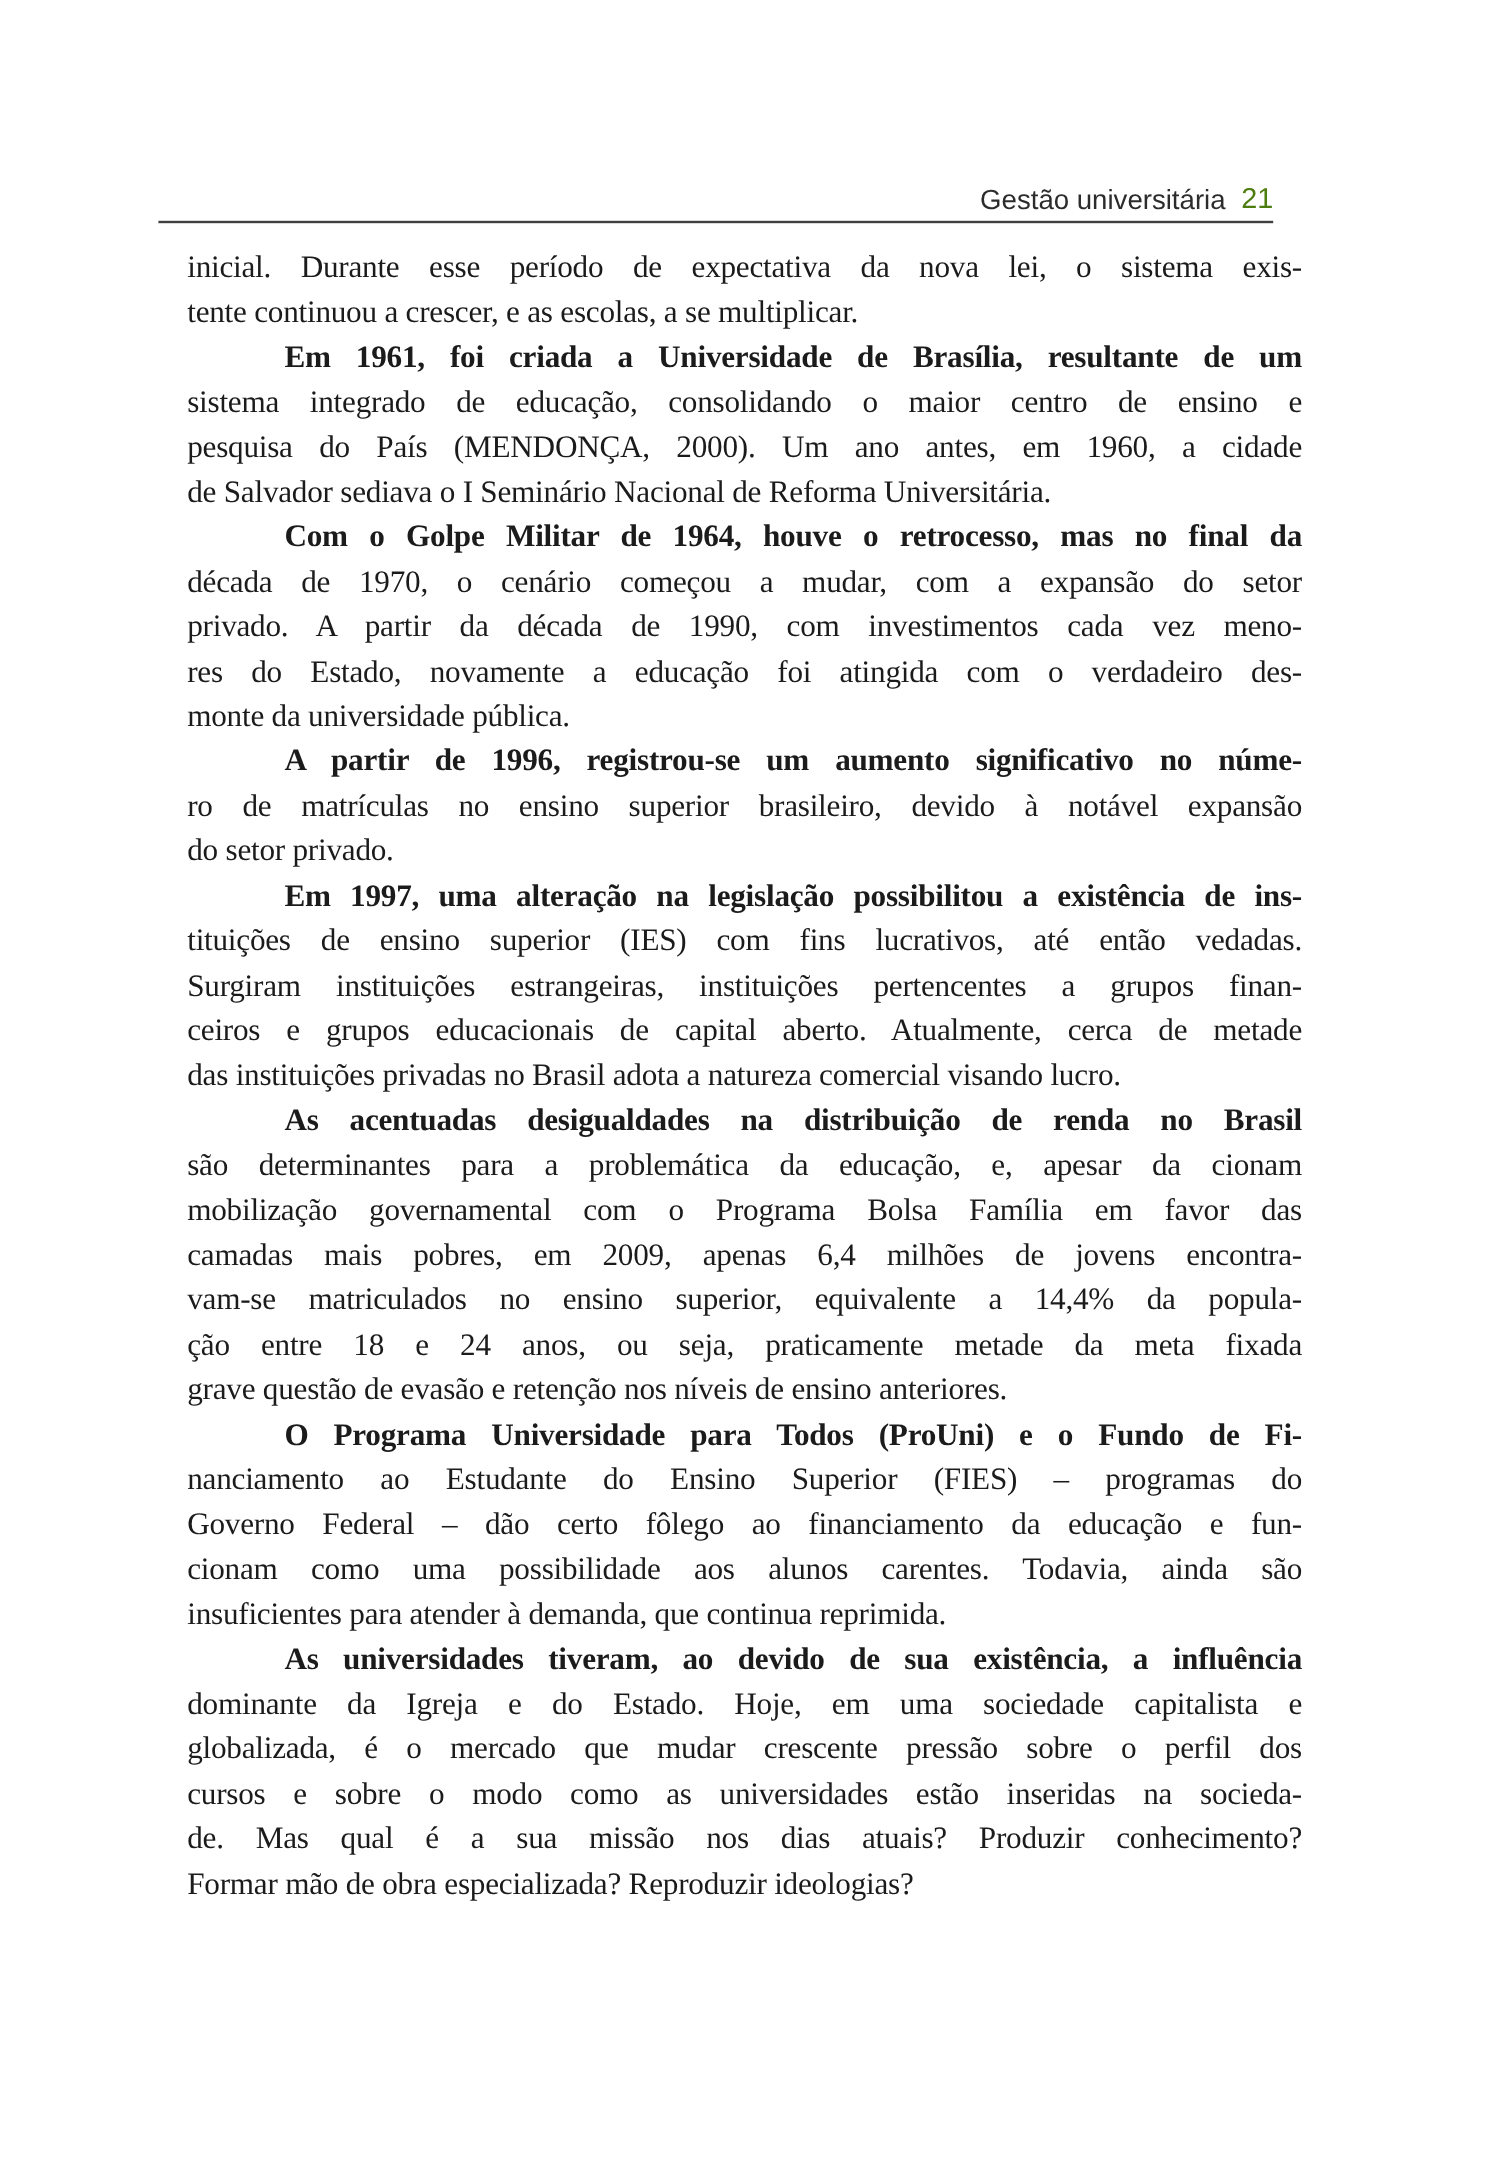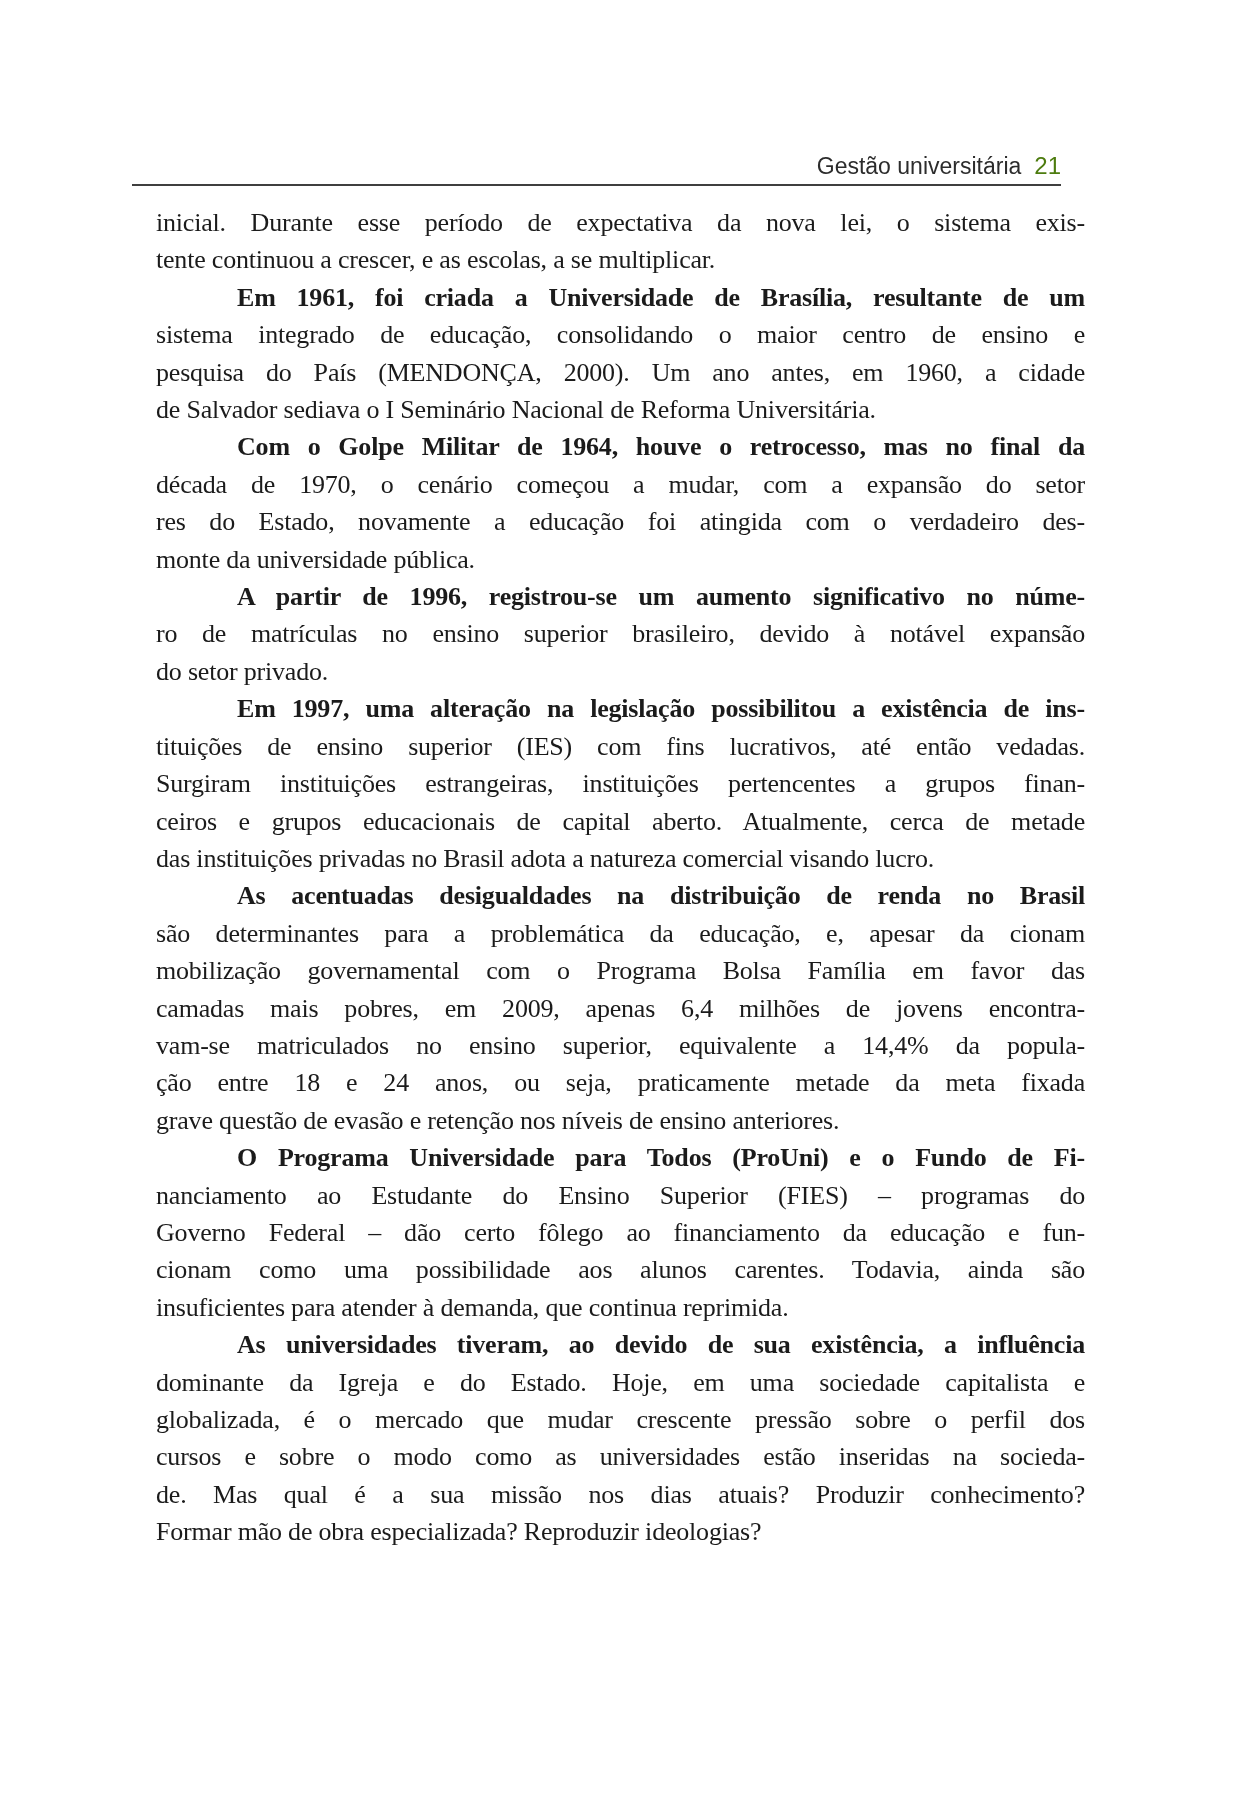--- a/index.html
+++ b/index.html
@@ -78,20 +78,21 @@
   <div class="header-rule"></div>
   <div class="page-body">
       <div class="line">inicial. Durante esse período de expectativa da nova lei, o sistema exis-</div>
       <div class="line last">tente continuou a crescer, e as escolas, a se multiplicar.</div>
       <div class="line indent">Em 1961, foi criada a Universidade de Brasília, resultante de um</div>
       <div class="line">sistema integrado de educação, consolidando o maior centro de ensino e</div>
       <div class="line">pesquisa do País (MENDONÇA, 2000). Um ano antes, em 1960, a cidade</div>
       <div class="line last">de Salvador sediava o I Seminário Nacional de Reforma Universitária.</div>
       <div class="line indent">Com o Golpe Militar de 1964, houve o retrocesso, mas no final da</div>
       <div class="line">década de 1970, o cenário começou a mudar, com a expansão do setor</div>
+      <div class="line">privado. A partir da década de 1990, com investimentos cada vez meno-</div>
       <div class="line">res do Estado, novamente a educação foi atingida com o verdadeiro des-</div>
       <div class="line last">monte da universidade pública.</div>
       <div class="line indent">A partir de 1996, registrou-se um aumento significativo no núme-</div>
       <div class="line">ro de matrículas no ensino superior brasileiro, devido à notável expansão</div>
       <div class="line last">do setor privado.</div>
       <div class="line indent">Em 1997, uma alteração na legislação possibilitou a existência de ins-</div>
       <div class="line">tituições de ensino superior (IES) com fins lucrativos, até então vedadas.</div>
       <div class="line">Surgiram instituições estrangeiras, instituições pertencentes a grupos finan-</div>
       <div class="line">ceiros e grupos educacionais de capital aberto. Atualmente, cerca de metade</div>
       <div class="line last">das instituições privadas no Brasil adota a natureza comercial visando lucro.</div>

